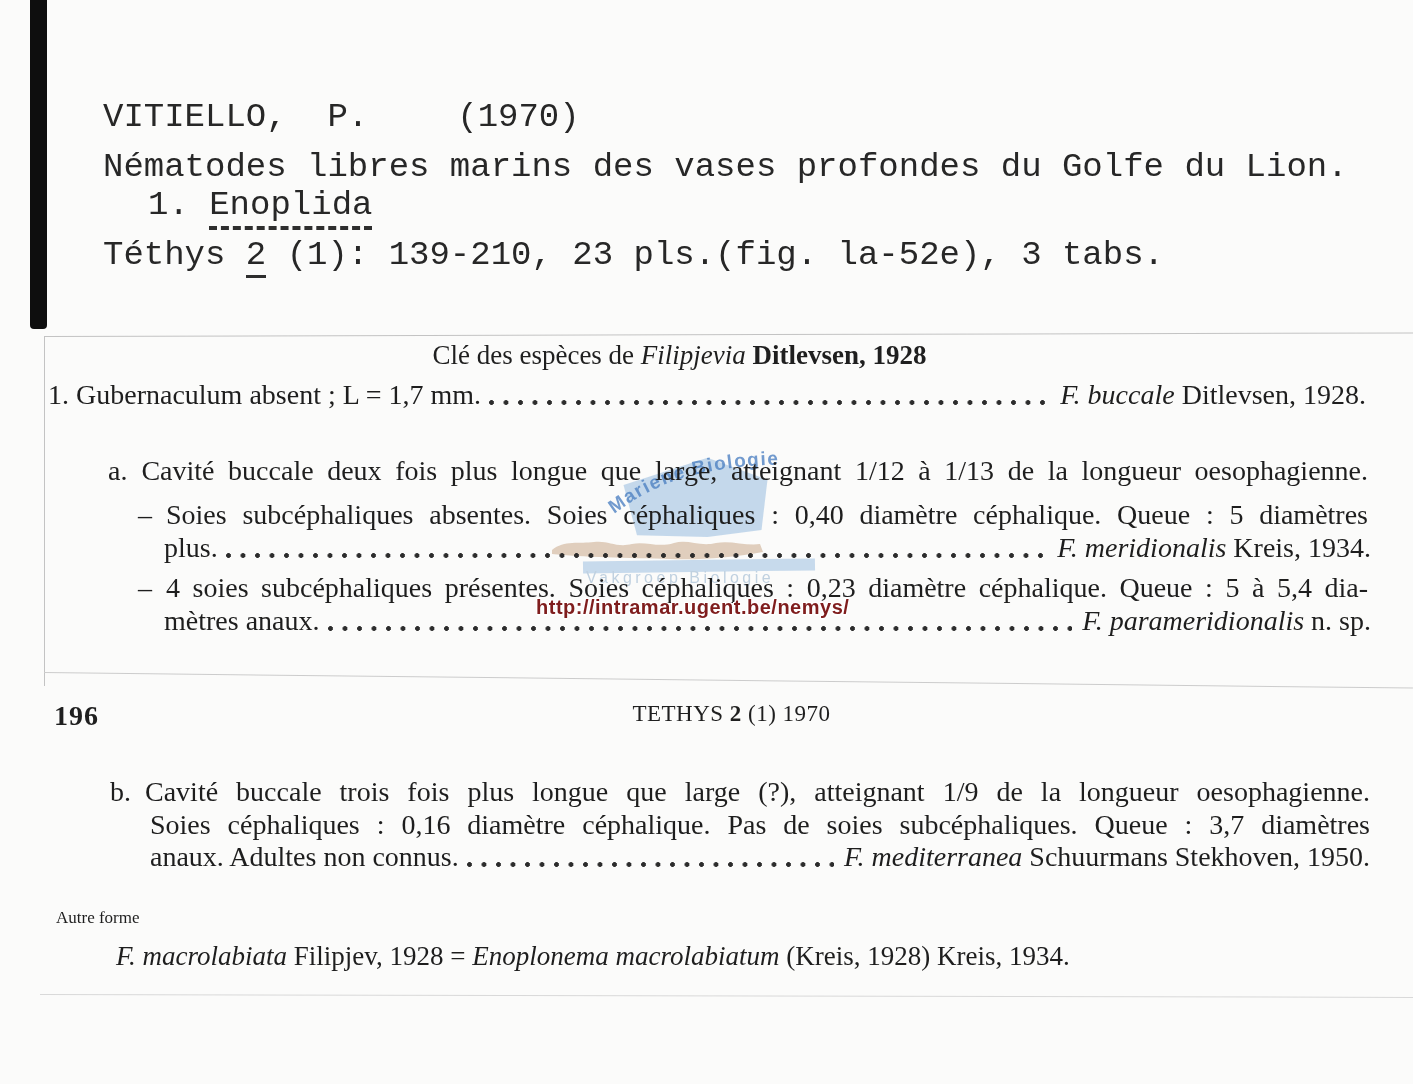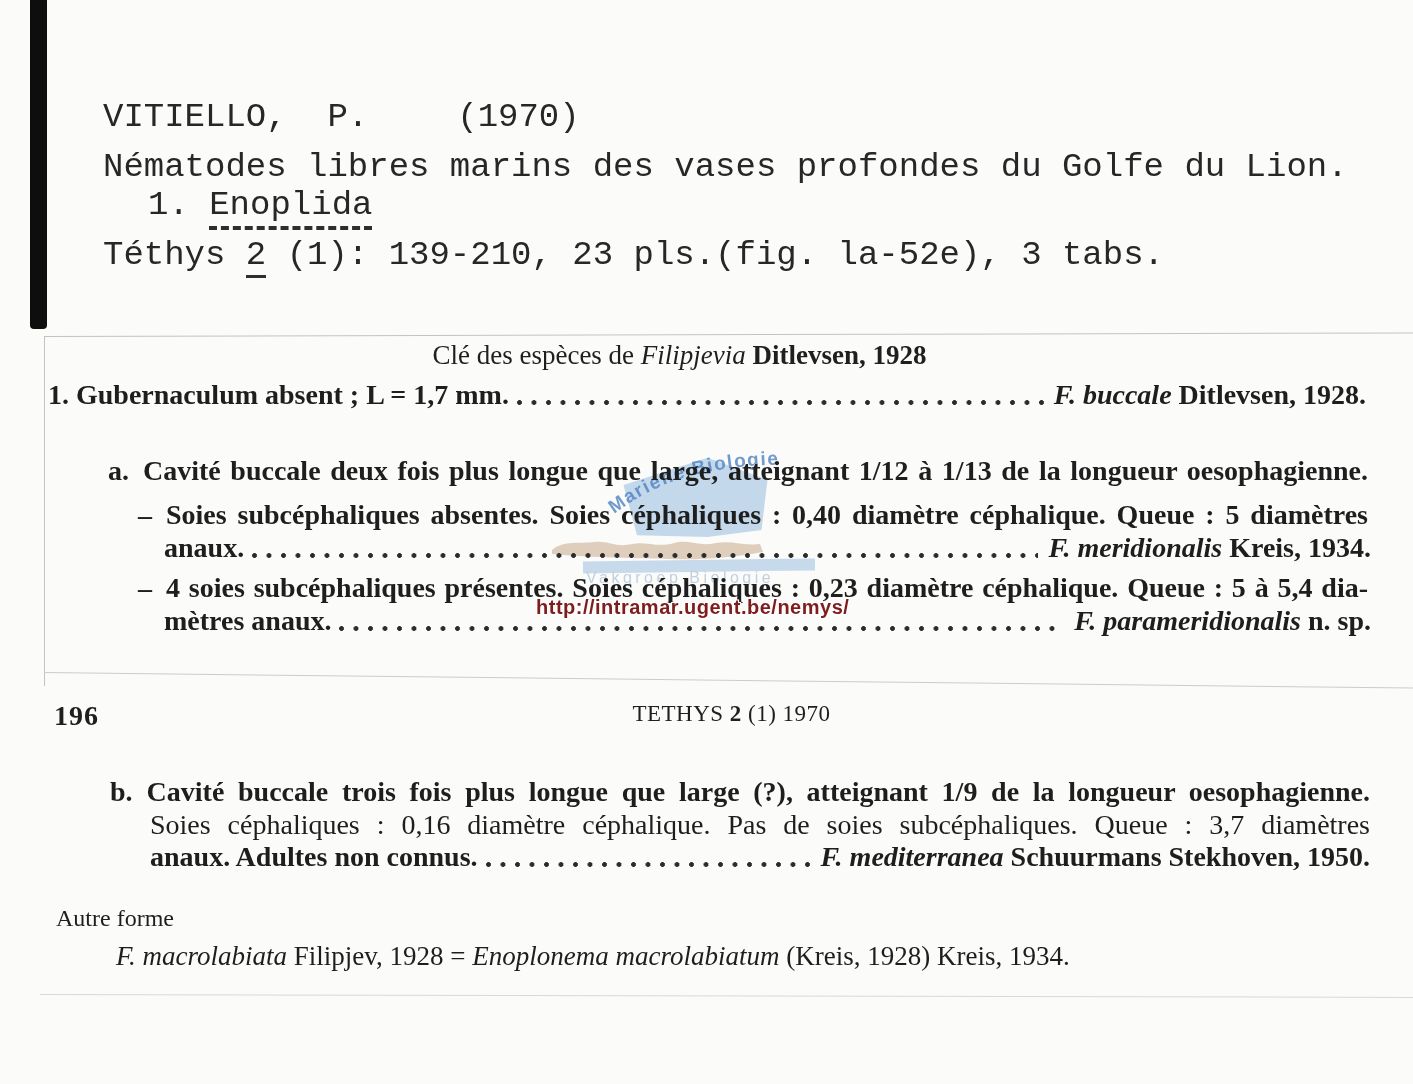--- a/index.html
+++ b/index.html
@@ -15,21 +15,21 @@
 
   
   .black-bar{position:absolute;left:30px;top:0;width:17px;height:329px;background:#0e0e0e;
              border-radius:0 0 4px 4px;}
 
   
   .rule{position:absolute;background:#c3c3c3;transform-origin:left center;}
 
   
   .sf{position:absolute;font-size:28px;line-height:32px;color:#1e1e1e;white-space:pre;}
-  .flexline{display:flex;align-items:baseline;font-weight:bold;}
+  .flexline{display:flex;align-items:baseline;}
   .flexline .lbl{flex:0 0 auto;margin-right:14px;}
   .flexline .body{flex:1 1 auto;text-align:justify;text-align-last:justify;white-space:normal;}
   .it{font-style:italic;}
   .bd{font-weight:bold;}
   .dots{flex:1 1 auto;height:7px;margin:0 10px 5px 8px;align-self:flex-end;
         background-image:radial-gradient(circle at 2.5px 3.5px,#2c2c2c 2.1px,rgba(0,0,0,0) 2.7px);
         background-size:14.5px 7px;background-repeat:repeat-x;}
   .tail{flex:0 0 auto;}
 
   .key-title{position:absolute;left:0;width:100%;text-align:center;font-size:27px;}
@@ -98,21 +98,21 @@
       <div class="sf flexline" style="left:64px;top:123px;width:1260px;">
         <span class="lbl">a.</span>
         <span class="body">Cavité buccale deux fois plus longue que large, atteignant 1/12 à 1/13 de la longueur oesophagienne.</span>
       </div>
 
       <div class="sf flexline" style="left:94px;top:167px;width:1230px;">
         <span class="lbl">–</span>
         <span class="body">Soies subcéphaliques absentes. Soies céphaliques : 0,40 diamètre céphalique. Queue : 5 diamètres</span>
       </div>
       <div class="sf flexline" style="left:120px;top:200px;width:1207px;">
-        <span>anaux.</span>
+        <span>plus.</span>
         <span class="dots"></span>
         <span class="tail"><span class="it">F. meridionalis</span><span> Kreis, 1934.</span></span>
       </div>
 
       <div class="sf flexline" style="left:94px;top:240px;width:1230px;">
         <span class="lbl">–</span>
         <span class="body">4 soies subcéphaliques présentes. Soies céphaliques : 0,23 diamètre céphalique. Queue : 5 à 5,4 dia-</span>
       </div>
       <div class="sf flexline" style="left:120px;top:273px;width:1207px;">
         <span>mètres anaux.</span>
@@ -128,21 +128,21 @@
       <span class="lbl">b.</span>
       <span class="body">Cavité buccale trois fois plus longue que large (?), atteignant 1/9 de la longueur oesophagienne.</span>
     </div>
     <div class="sf" style="left:150px;top:809px;width:1220px;text-align:justify;text-align-last:justify;white-space:normal;">Soies céphaliques : 0,16 diamètre céphalique. Pas de soies subcéphaliques. Queue : 3,7 diamètres</div>
     <div class="sf flexline" style="left:150px;top:841px;width:1220px;">
       <span>anaux. Adultes non connus.</span>
       <span class="dots"></span>
       <span class="tail"><span class="it">F. mediterranea</span><span> Schuurmans Stekhoven, 1950.</span></span>
     </div>
 
-    <div class="sf" style="left:56px;top:902px;font-size:24px;">Autre forme</div>
+    <div class="sf" style="left:56px;top:902px;font-size:17px;">Autre forme</div>
     <div class="sf" style="left:116px;top:940px;font-size:27px;"><span class="it">F. macrolabiata</span><span> Filipjev, 1928 = </span><span class="it">Enoplonema macrolabiatum</span><span> (Kreis, 1928) Kreis, 1934.</span></div>
 
     <div class="rule" style="left:40px;top:994px;width:1373px;height:1px;background:#d9d9d9;transform:rotate(.12deg);"></div>
   </div>
 
   <div class="wm wm-url">http://intramar.ugent.be/nemys/</div>
 
 </div>
 
 </body></html>

